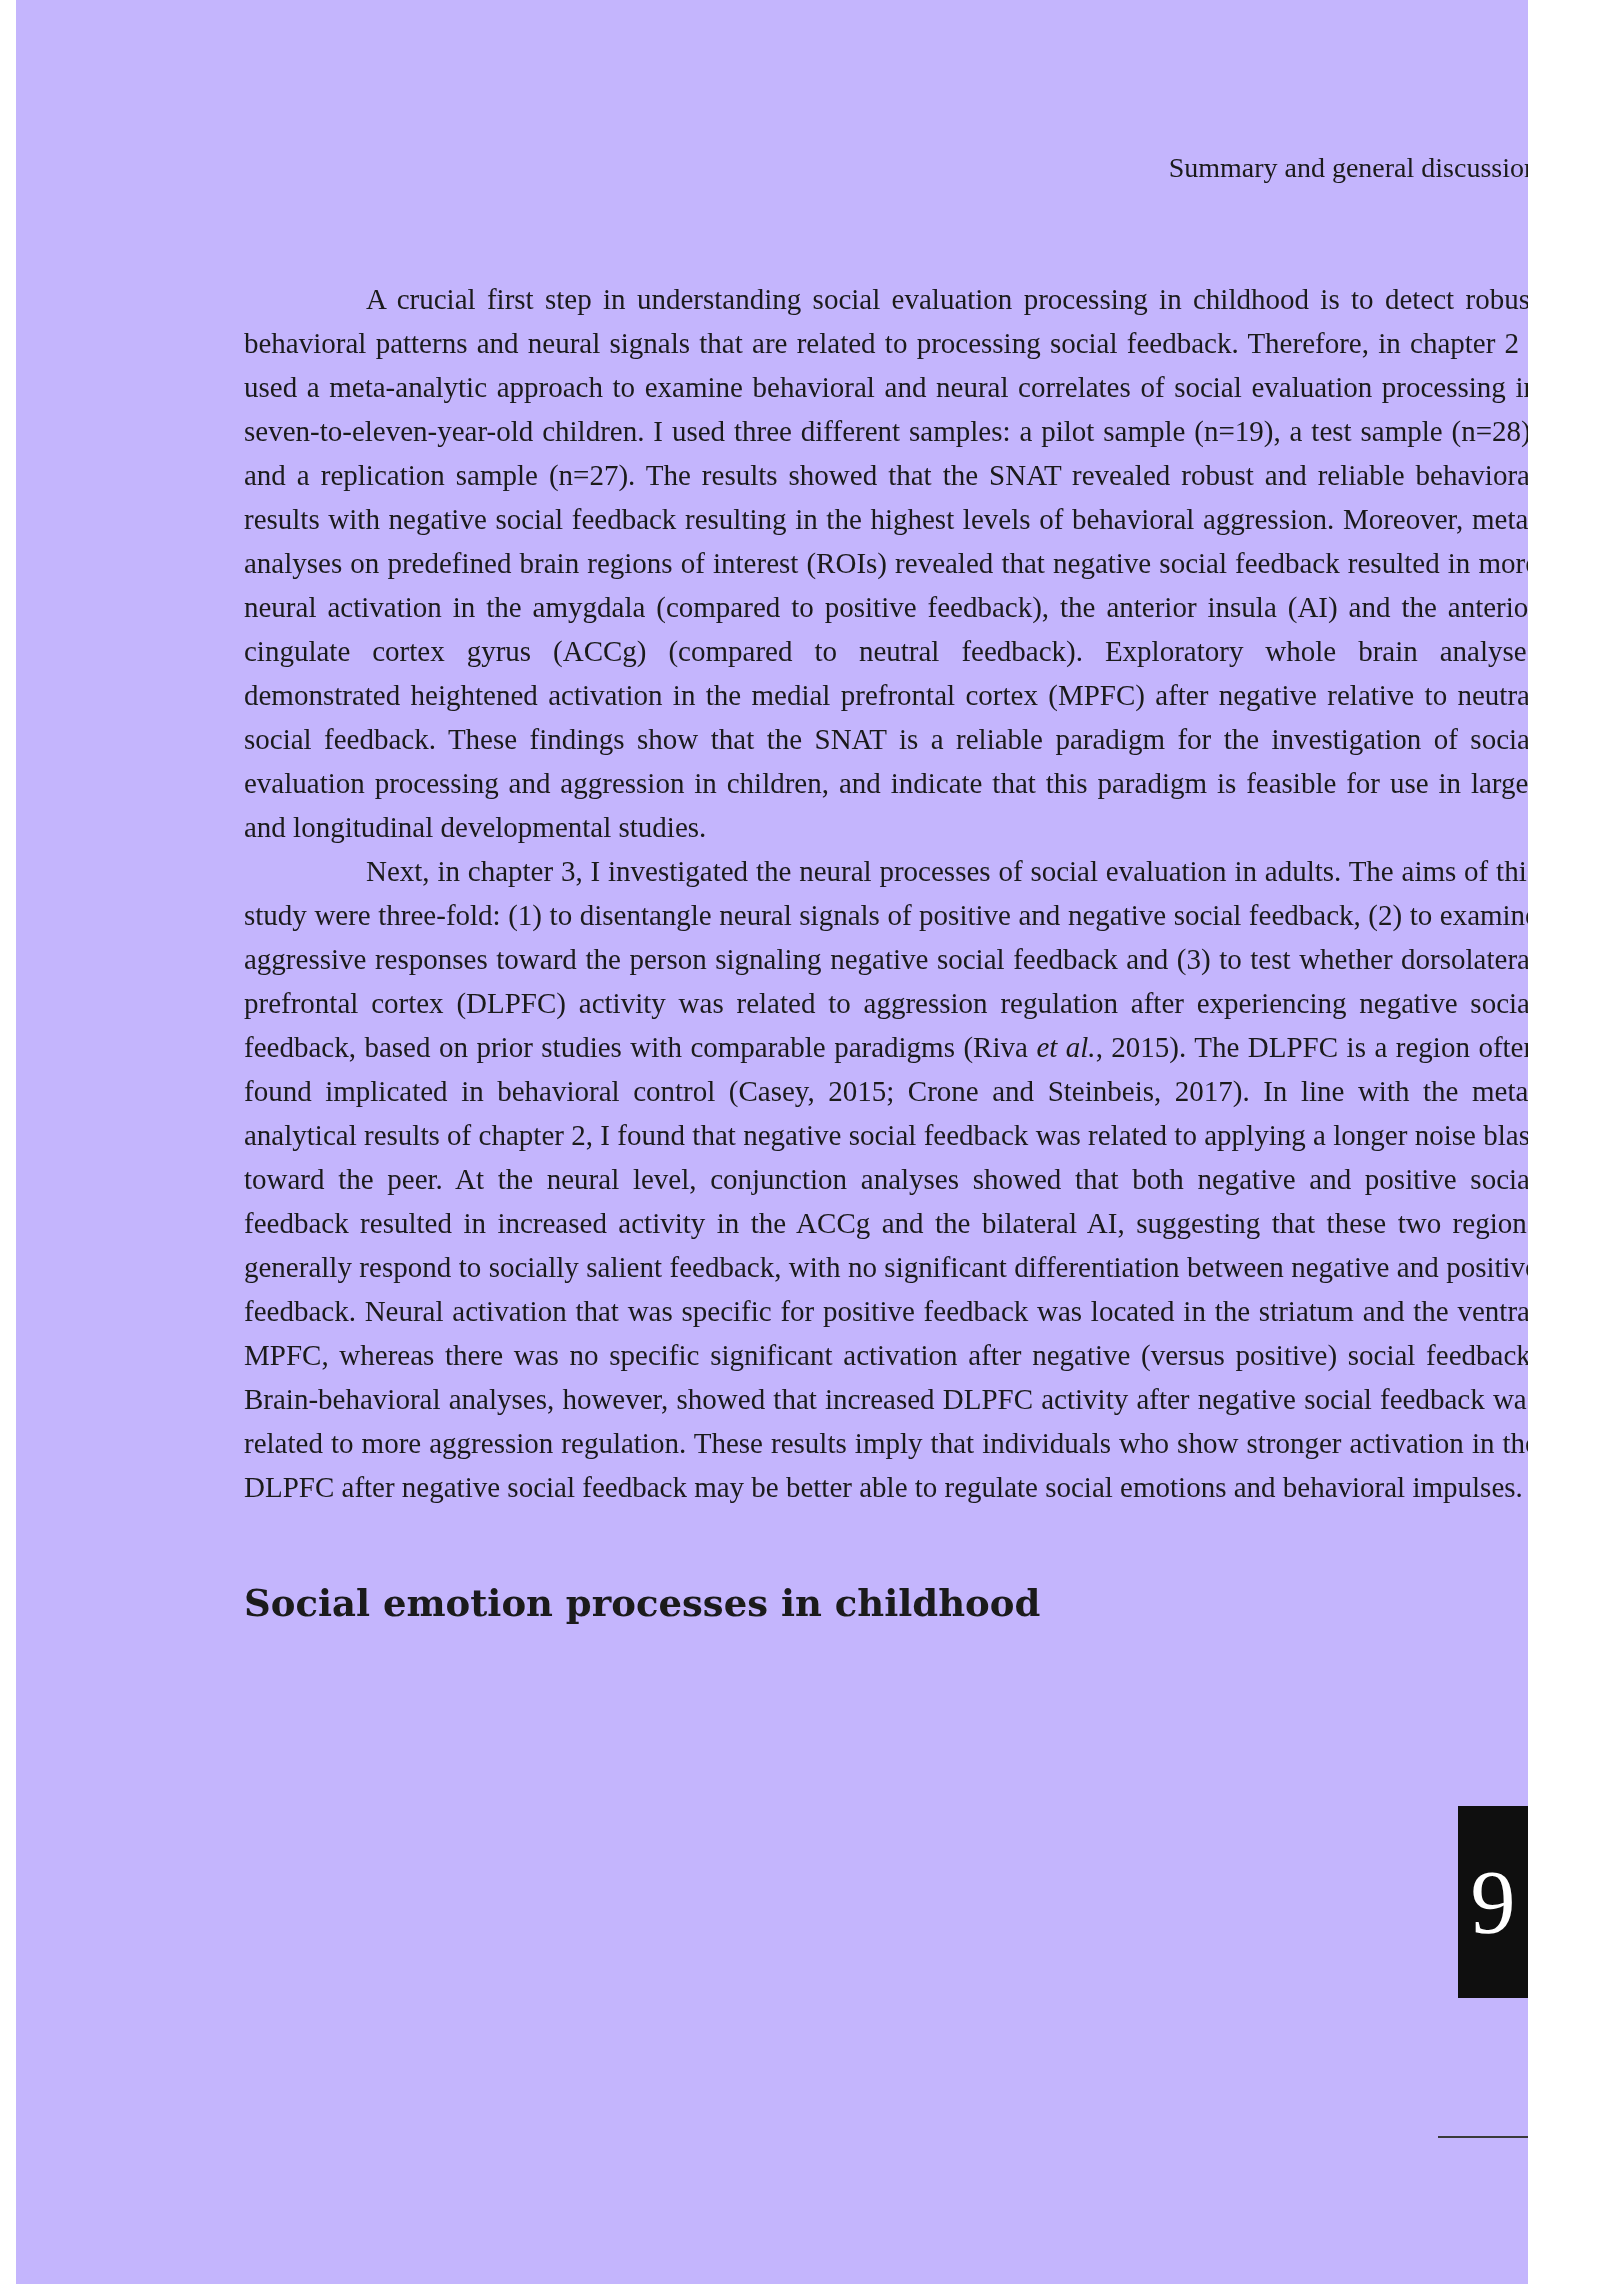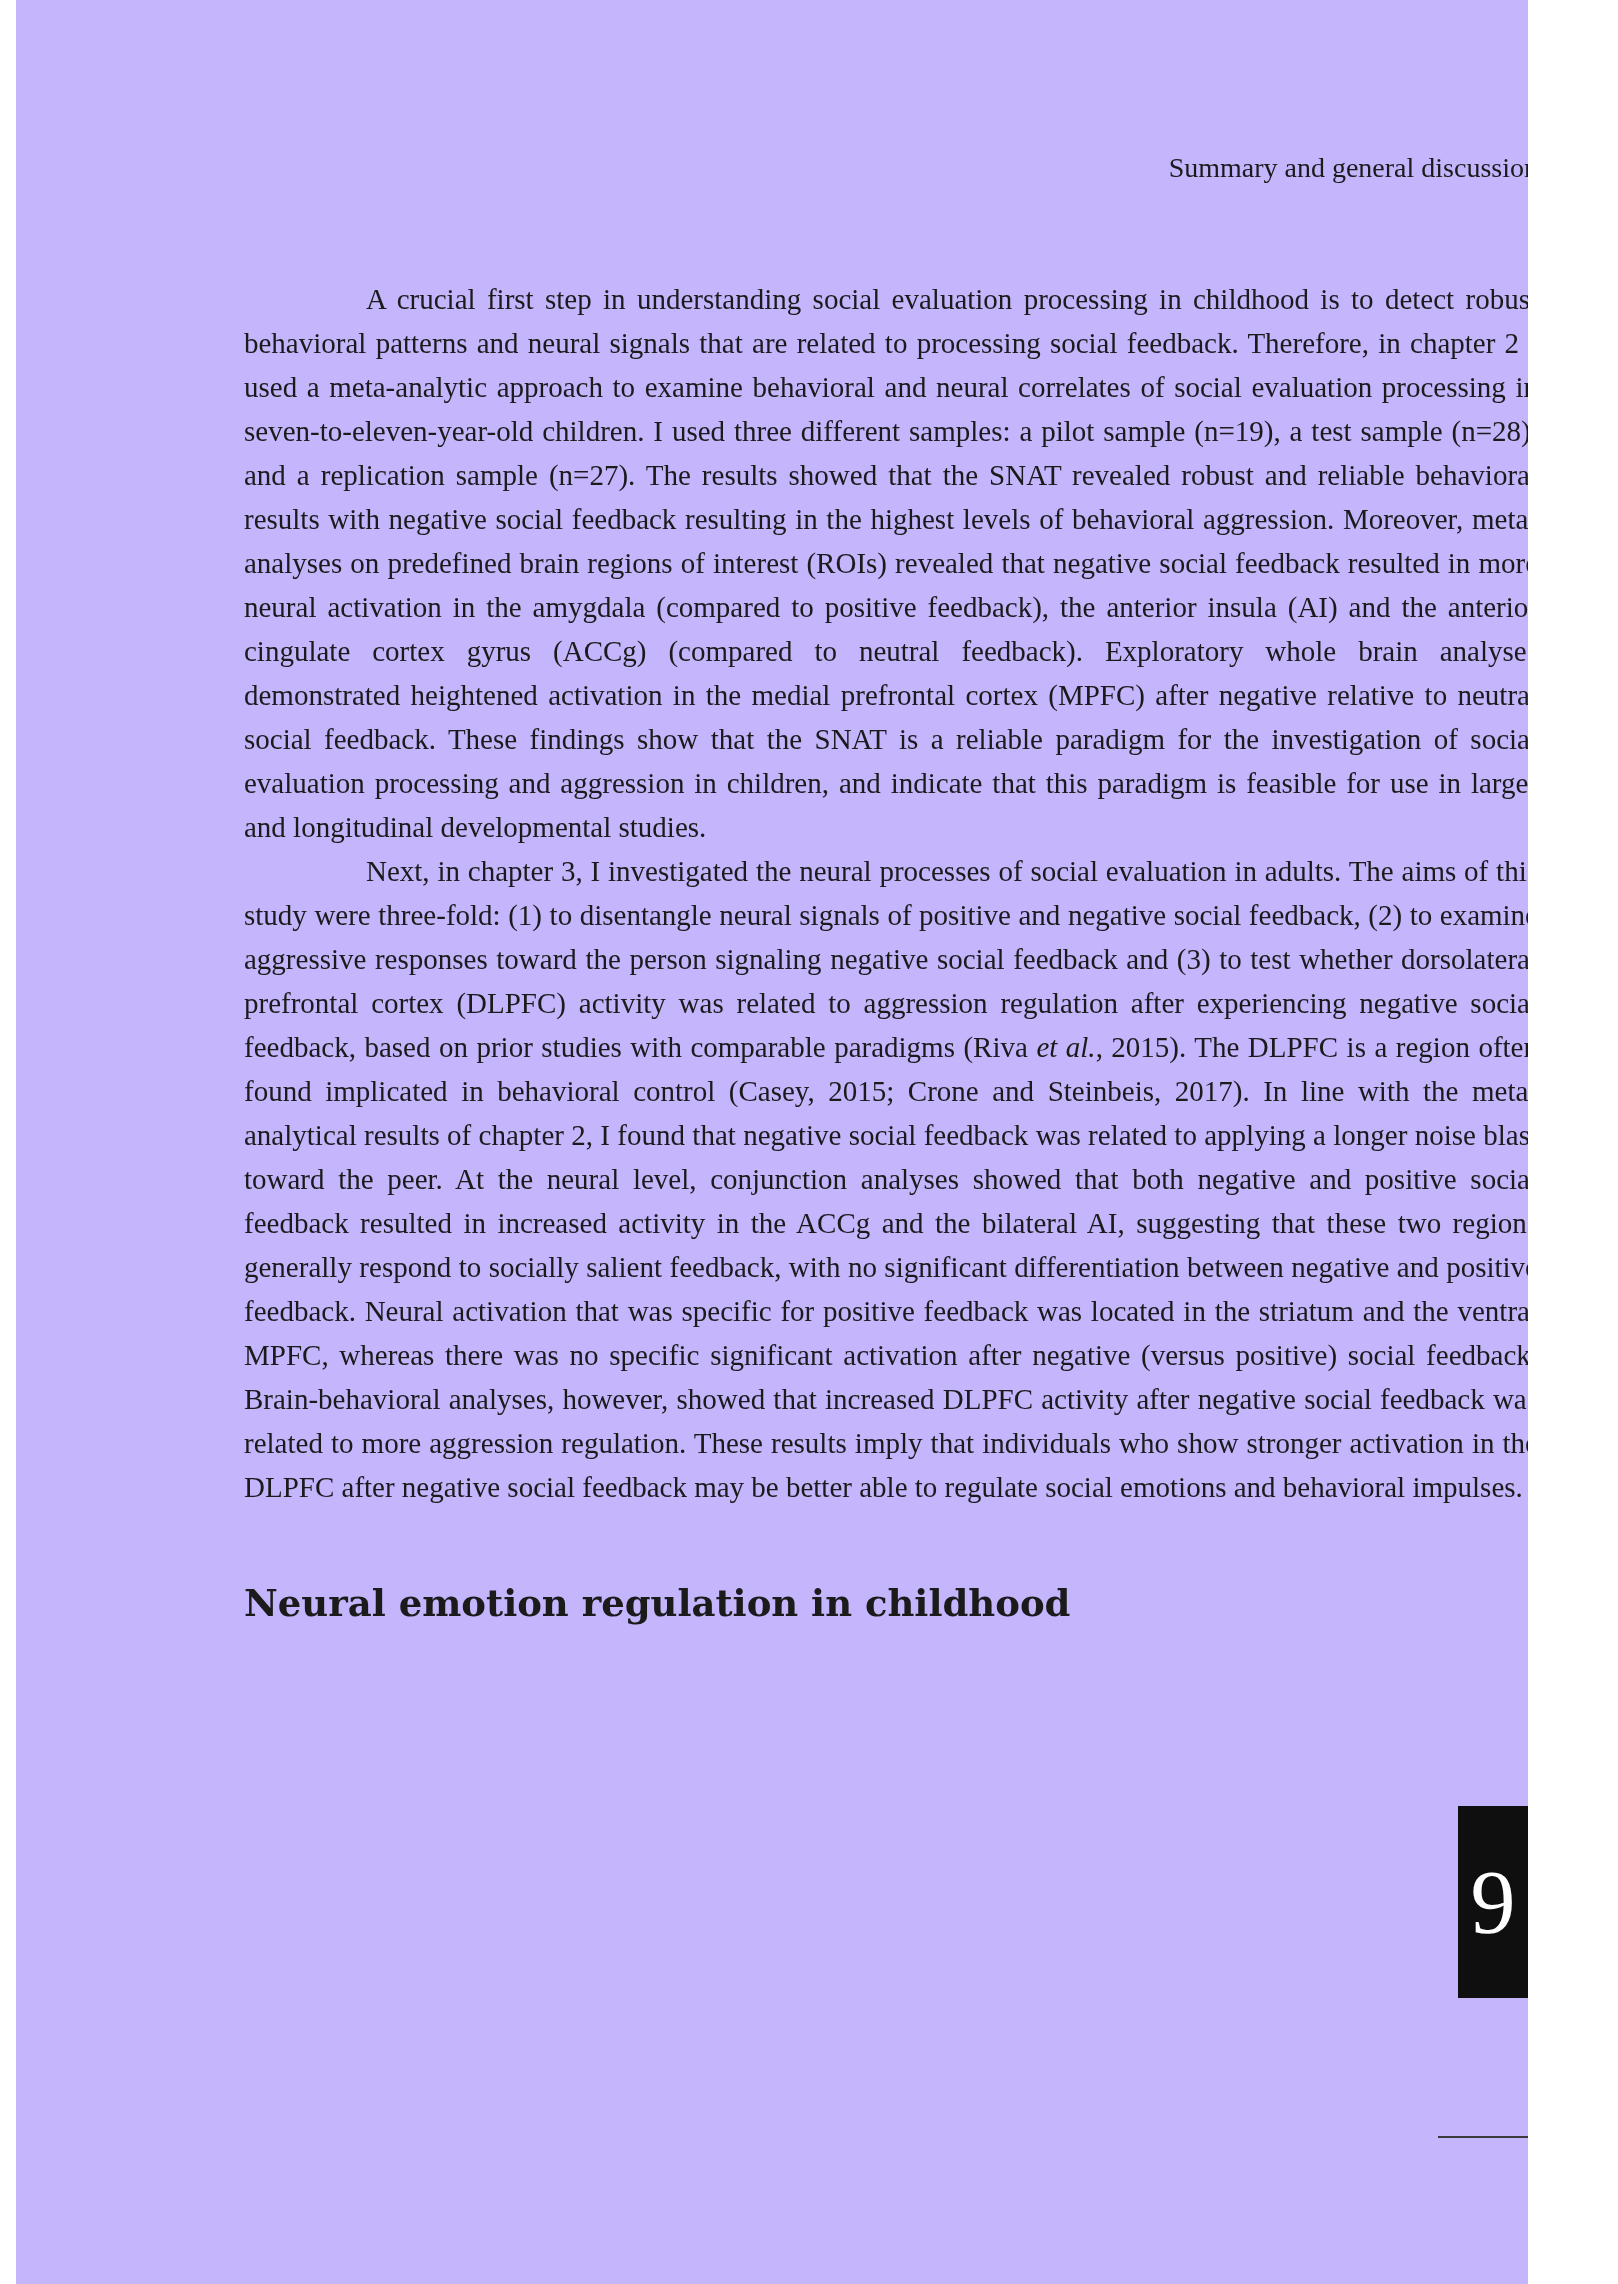--- a/index.html
+++ b/index.html
@@ -94,21 +94,21 @@
 <div class="page">
 
   <div class="running-header">Summary and general discussion</div>
 
   <div class="body-text">
 
     <p class="para indented">A crucial first step in understanding social evaluation processing in childhood is to detect robust behavioral patterns and neural signals that are related to processing social feedback. Therefore, in chapter 2 I used a meta-analytic approach to examine behavioral and neural correlates of social evaluation processing in seven-to-eleven-year-old children. I used three different samples: a pilot sample (n=19), a test sample (n=28), and a replication sample (n=27). The results showed that the SNAT revealed robust and reliable behavioral results with negative social feedback resulting in the highest levels of behavioral aggression. Moreover, meta-analyses on predefined brain regions of interest (ROIs) revealed that negative social feedback resulted in more neural activation in the amygdala (compared to positive feedback), the anterior insula (AI) and the anterior cingulate cortex gyrus (ACCg) (compared to neutral feedback). Exploratory whole brain analyses demonstrated heightened activation in the medial prefrontal cortex (MPFC) after negative relative to neutral social feedback. These findings show that the SNAT is a reliable paradigm for the investigation of social evaluation processing and aggression in children, and indicate that this paradigm is feasible for use in larger and longitudinal developmental studies.</p>
 
     <p class="para indented"><span>Next, in chapter 3, I investigated the neural processes of social evaluation in adults. The aims of this study were three-fold: (1) to disentangle neural signals of positive and negative social feedback, (2) to examine aggressive responses toward the person signaling negative social feedback and (3) to test whether dorsolateral prefrontal cortex (DLPFC) activity was related to aggression regulation after experiencing negative social feedback, based on prior studies with comparable paradigms (Riva </span><em class="cite">et al.</em><span>, 2015). The DLPFC is a region often found implicated in behavioral control (Casey, 2015; Crone and Steinbeis, 2017). In line with the meta-analytical results of chapter 2, I found that negative social feedback was related to applying a longer noise blast toward the peer. At the neural level, conjunction analyses showed that both negative and positive social feedback resulted in increased activity in the ACCg and the bilateral AI, suggesting that these two regions generally respond to socially salient feedback, with no significant differentiation between negative and positive feedback. Neural activation that was specific for positive feedback was located in the striatum and the ventral MPFC, whereas there was no specific significant activation after negative (versus positive) social feedback. Brain-behavioral analyses, however, showed that increased DLPFC activity after negative social feedback was related to more aggression regulation. These results imply that individuals who show stronger activation in the DLPFC after negative social feedback may be better able to regulate social emotions and behavioral impulses.</span></p>
 
-    <h2 class="section-heading">Neural emotion regulation in childhood</h2>
+    <h2 class="section-heading">Social emotion processes in childhood</h2>
 
 
   </div>
 
   <div class="chapter-tab">9</div>
 
   <div class="footer-rule"></div>
 
 
 </div>

